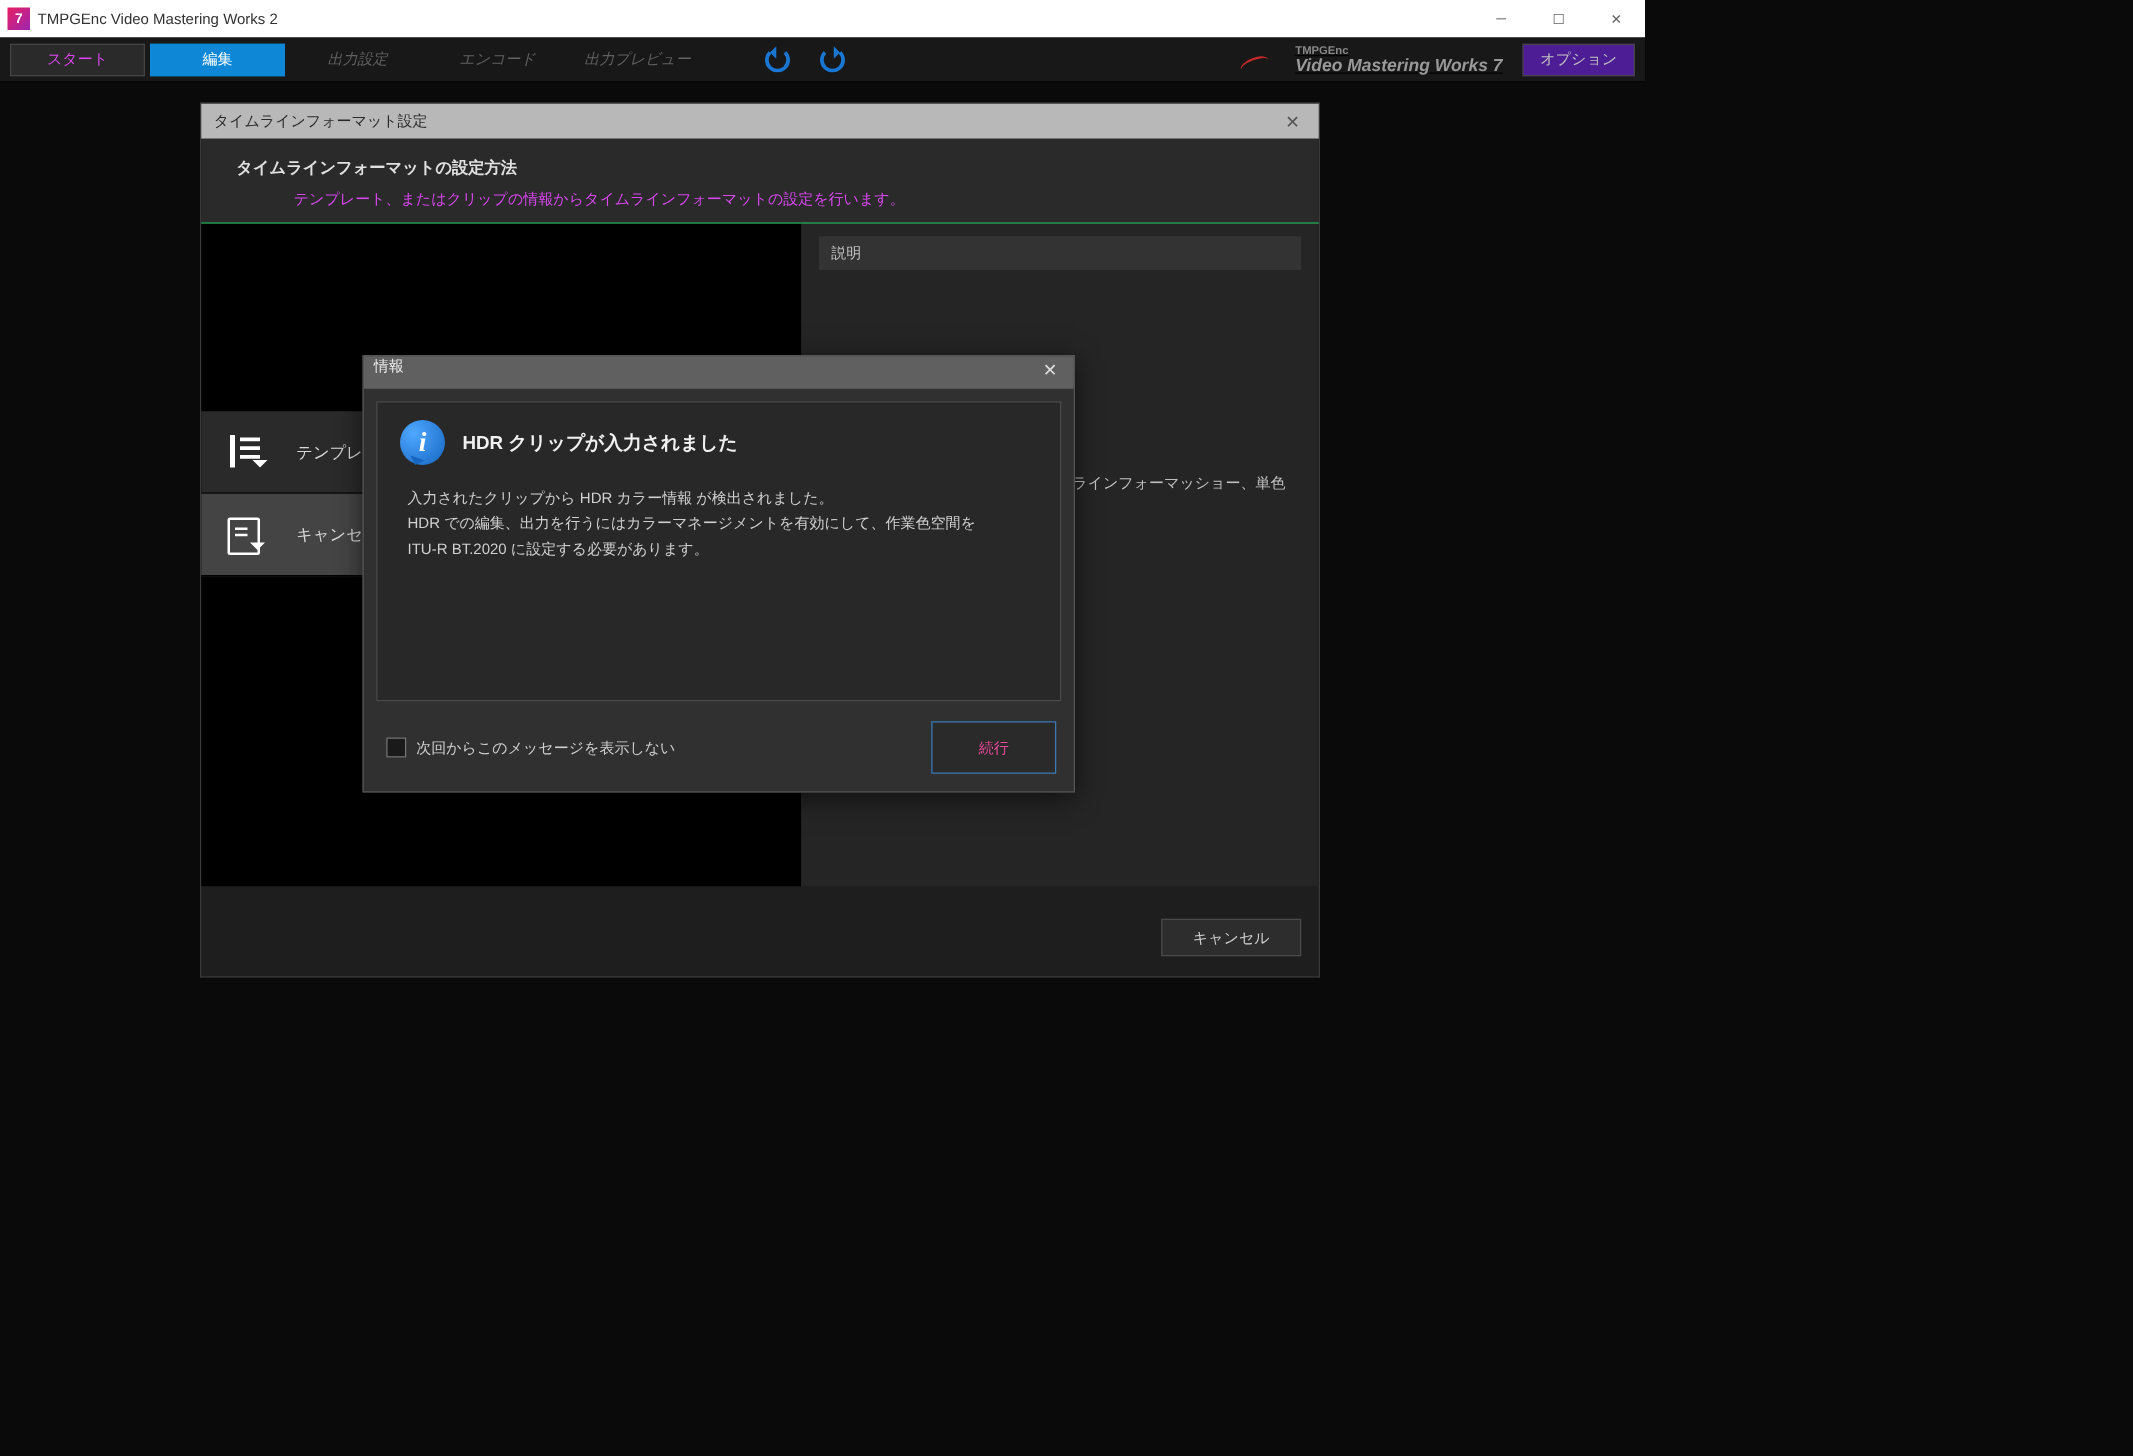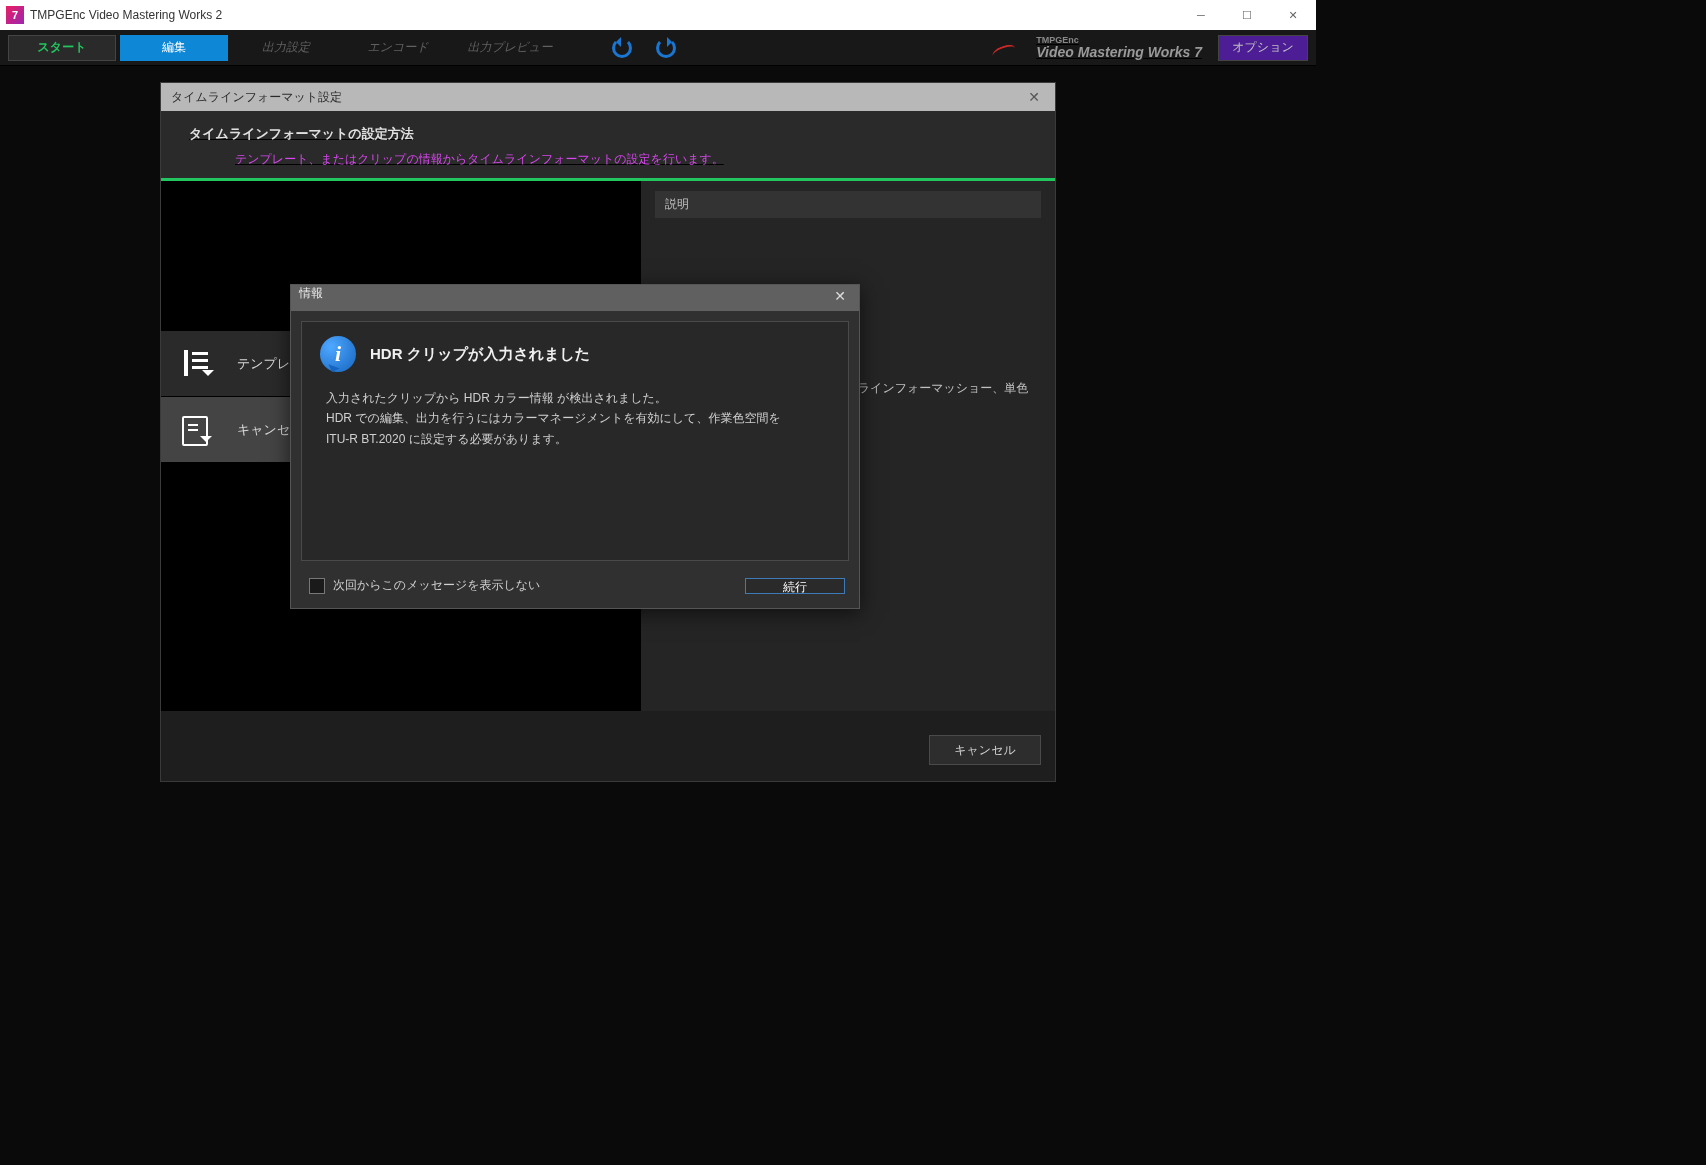--- a/index.html
+++ b/index.html
@@ -8,21 +8,21 @@
     
     .titlebar { height: 30px; background: #fff; display: flex; align-items: center; padding-left: 6px; }
     .app-icon { width: 18px; height: 18px; background: linear-gradient(135deg, #e91e63, #9c27b0); margin-right: 6px; display: flex; align-items: center; justify-content: center; color: #fff; font-size: 11px; font-weight: bold; }
     .titlebar-text { font-size: 12px; color: #333; flex: 1; }
     .win-controls { display: flex; }
     .win-btn { width: 46px; height: 30px; display: flex; align-items: center; justify-content: center; color: #666; font-size: 11px; cursor: default; }
 
     
     .toolbar { height: 36px; background: #181818; display: flex; align-items: center; padding: 0 8px; gap: 4px; border-bottom: 1px solid #000; }
     .tab-btn { width: 108px; height: 26px; display: flex; align-items: center; justify-content: center; font-size: 12px; color: #8a8a8a; background: #252525; border: 1px solid #3a3a3a; cursor: pointer; }
-    .tab-btn.primary { background: #2a2a2a; color: #22c55e; border-color: #444; font-weight: bold; }
+    .tab-btn.primary { background: #2a2a2a; color: #d946ef; border-color: #444; }
     .tab-btn.active { background: #0d87d6; color: #fff; border-color: #0d87d6; }
     .tab-btn.dim { background: transparent; border-color: transparent; color: #606060; font-style: italic; }
     .icon-btn { width: 40px; height: 26px; display: flex; align-items: center; justify-content: center; cursor: pointer; }
     .undo-icon, .redo-icon { width: 20px; height: 20px; border: 3px solid #1976d2; border-radius: 50%; border-top-color: transparent; position: relative; }
     .undo-icon::after { content: ''; position: absolute; top: -4px; left: -4px; border: 5px solid transparent; border-right-color: #1976d2; }
     .redo-icon::after { content: ''; position: absolute; top: -4px; right: -4px; border: 5px solid transparent; border-left-color: #1976d2; }
     .brand { display: flex; align-items: center; margin-left: auto; margin-right: 12px; gap: 18px; text-decoration: underline; }
     .brand-swoosh { width: 26px; height: 20px; position: relative; }
     .brand-swoosh::before { content: ''; position: absolute; width: 24px; height: 10px; border-top: 2px solid #c62828; border-radius: 50% 50% 0 0; top: 8px; transform: rotate(-20deg); }
     .brand-text { display: flex; flex-direction: column; line-height: 1; }
@@ -30,21 +30,21 @@
     .brand-bottom { font-size: 14px; color: #999; font-style: italic; font-weight: bold; }
     .option-btn { width: 90px; height: 26px; background: #4c1d95; border: 1px solid #444; color: #c0c0c0; font-size: 12px; display: flex; align-items: center; justify-content: center; cursor: pointer; }
 
     
     .main-area { position: relative; width: 100%; height: calc(100% - 66px); }
     .format-dialog { position: absolute; left: 160px; top: 16px; width: 896px; height: 700px; background: #1e1e1e; border: 1px solid #3a3a3a; }
     .format-titlebar { height: 28px; background: #b8b8b8; display: flex; align-items: center; padding: 0 10px; }
     .format-title { font-size: 12px; color: #2a2a2a; flex: 1; }
     .format-close { width: 22px; height: 22px; display: flex; align-items: center; justify-content: center; color: #555; font-size: 14px; cursor: pointer; }
 
-    .format-header { padding: 14px 20px 10px 28px; border-bottom: 3px solid #22c55e; background: #2a2a2a; text-decoration: underline; }
+    .format-header { padding: 14px 20px 10px 28px; border-bottom: 1px solid #22c55e; background: #2a2a2a; }
     .format-header-title { font-size: 13px; color: #e0e0e0; font-weight: bold; margin-bottom: 8px; }
     .format-header-desc { font-size: 12px; color: #d946ef; padding-left: 46px; }
 
     .format-body { display: flex; height: 530px; }
     .left-panel { width: 480px; background: #000; padding-top: 150px; }
     .panel-item { display: flex; align-items: center; height: 66px; background: #2a2a2a; border-bottom: 1px solid #000; cursor: pointer; }
     .panel-item.selected { background: #444; }
     .panel-icon-box { width: 70px; height: 100%; display: flex; align-items: center; justify-content: center; }
     .panel-icon { width: 32px; height: 32px; position: relative; }
     .panel-text { font-size: 13px; color: #d8d8d8; padding-left: 6px; }
@@ -71,21 +71,21 @@
     .info-close { width: 22px; height: 22px; display: flex; align-items: center; justify-content: center; color: #ddd; font-size: 14px; cursor: pointer; }
     .info-content { border: 1px solid #4a4a4a; margin: 10px; padding: 14px 18px 18px 18px; min-height: 240px; background: #282828; }
     .info-header { display: flex; align-items: center; gap: 14px; margin-bottom: 16px; }
     .info-icon { width: 36px; height: 36px; background: radial-gradient(circle at 30% 30%, #4fa8ff, #1565c0); border-radius: 50%; position: relative; display: flex; align-items: center; justify-content: center; color: #fff; font-size: 22px; font-weight: bold; font-style: italic; font-family: Georgia, serif; }
     .info-icon::after { content: ''; position: absolute; bottom: -6px; left: 6px; width: 0; height: 0; border: 6px solid transparent; border-top-color: #1565c0; transform: rotate(20deg); }
     .info-heading { font-size: 15px; color: #f0f0f0; font-weight: bold; }
     .info-text { font-size: 12px; color: #d0d0d0; line-height: 1.7; padding-left: 6px; }
     .info-footer { display: flex; align-items: center; padding: 6px 14px 14px 18px; gap: 8px; }
     .checkbox { width: 16px; height: 16px; border: 1px solid #777; background: #1a1a1a; cursor: pointer; }
     .checkbox-label { font-size: 12px; color: #d0d0d0; flex: 1; cursor: pointer; }
-    .continue-btn { width: 100px; height: 16px; background: #2a2a2a; border: 1px solid #3d7bb8; color: #ffffff; font-size: 12px; cursor: pointer; }
+    .continue-btn { width: 100px; height: 42px; background: #2a2a2a; border: 1px solid #3d7bb8; color: #ec4899; font-size: 12px; cursor: pointer; }
   </style>
 </head>
 <body>
 
 <div class="titlebar">
   <div class="app-icon">7</div>
   <div class="titlebar-text">TMPGEnc Video Mastering Works 2</div>
   <div class="win-controls">
     <div class="win-btn">─</div>
     <div class="win-btn">☐</div>

